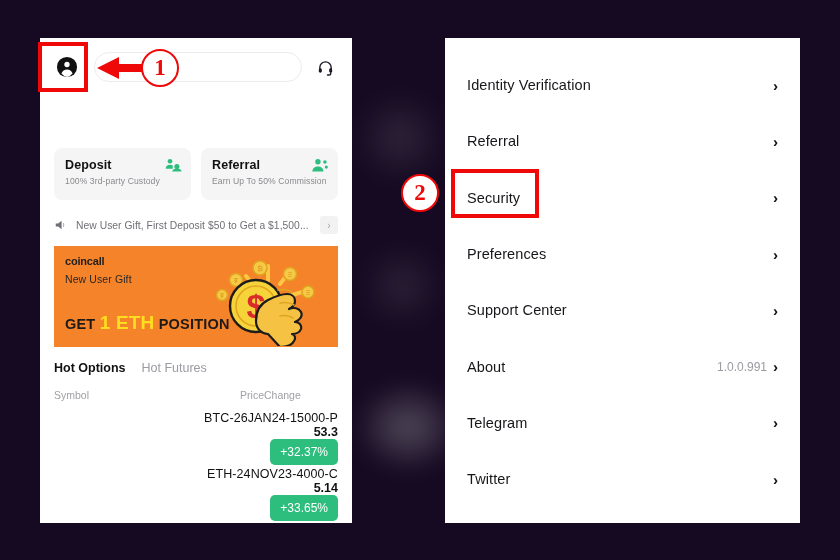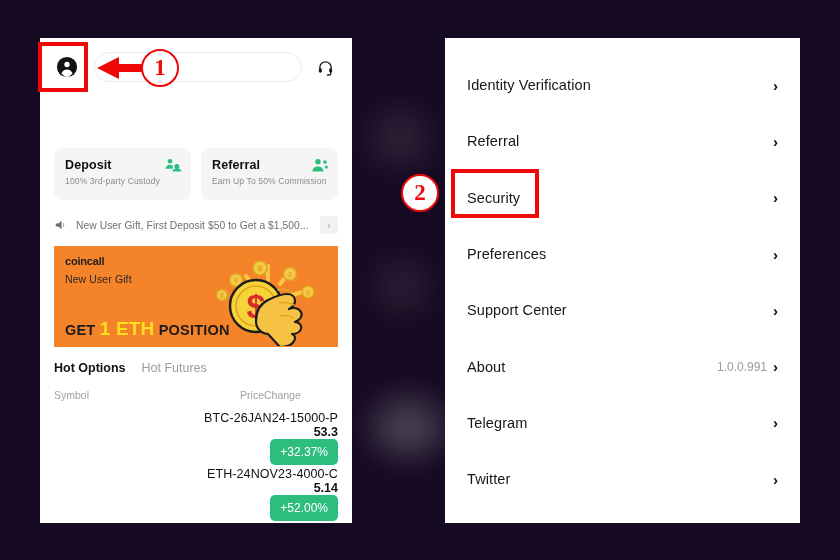--- a/index.html
+++ b/index.html
@@ -71,21 +71,21 @@
   .banner {
     margin: 8px 14px 0 14px; height: 101px; background: #f5832a;
     position: relative; overflow: hidden;
   }
   .banner .blogo { position: absolute; left: 11px; top: 9px;
     font-size: 11px; font-weight: bold; color: #23201e; letter-spacing: -.2px; }
   .banner .bsub { position: absolute; left: 11px; top: 27px;
     font-size: 10.5px; color: #2b2724; letter-spacing: .1px; }
   .banner .bl1 { position: absolute; left: 11px; top: 44px;
     font-size: 14.5px; font-weight: bold; color: #1d1a18; letter-spacing: .2px; }
-  .banner .bl2 { position: absolute; left: 11px; top: 72px;
+  .banner .bl2 { position: absolute; left: 11px; top: 66px;
     font-size: 14.5px; font-weight: bold; color: #1d1a18; letter-spacing: .2px; }
   .banner .big { font-size: 19px; color: #ffdd1f; }
   .banner .art { position: absolute; right: 4px; top: 2px; width: 140px; height: 98px; }
 
   .tabs { display: flex; gap: 16px; padding: 14px 14px 0 14px; align-items: baseline; }
   .tab { font-size: 12.5px; color: #9b9ba1; }
   .tab.active { color: #111; font-weight: bold; }
 
   .thead { display: flex; padding: 14px 14px 0 14px; font-size: 10.5px; color: #a0a0a6; }
   .thead .c-sym { flex: 1 1 auto; }
@@ -247,21 +247,21 @@
     <div class="c-price">53.3</div>
     <div class="c-chg">
       <span class="chip">+32.37%</span>
     </div>
   </div>
 
   <div class="trow" style="margin-top:10px;">
     <div class="c-sym">ETH-24NOV23-4000-C</div>
     <div class="c-price">5.14</div>
     <div class="c-chg">
-      <span class="chip">+52.00%</span>
+      <span class="chip">+33.65%</span>
     </div>
   </div>
 </div>
 
 <div class="phone-right">
   <div class="menu">
 
     <div class="menu-item">
       <span class="mlabel">Identity Verification</span>
       <span class="mval"></span>

